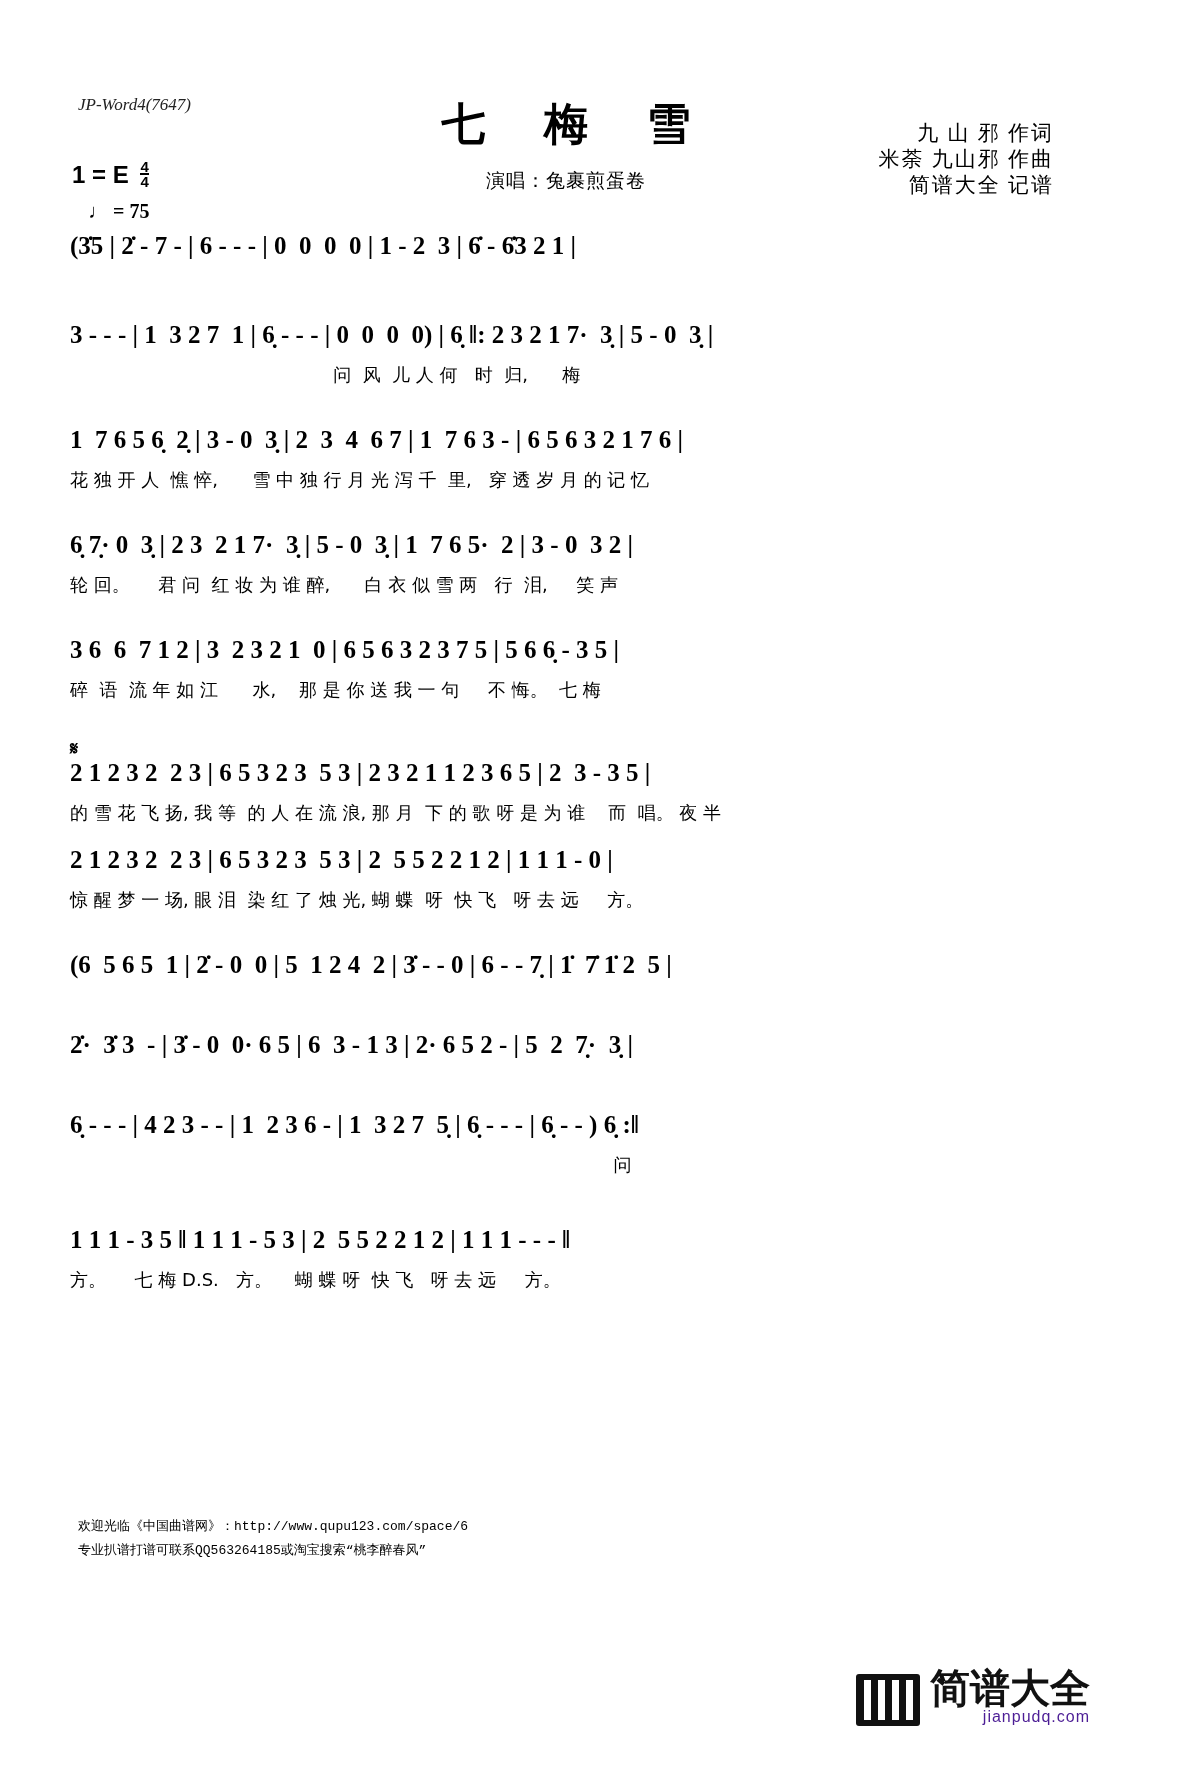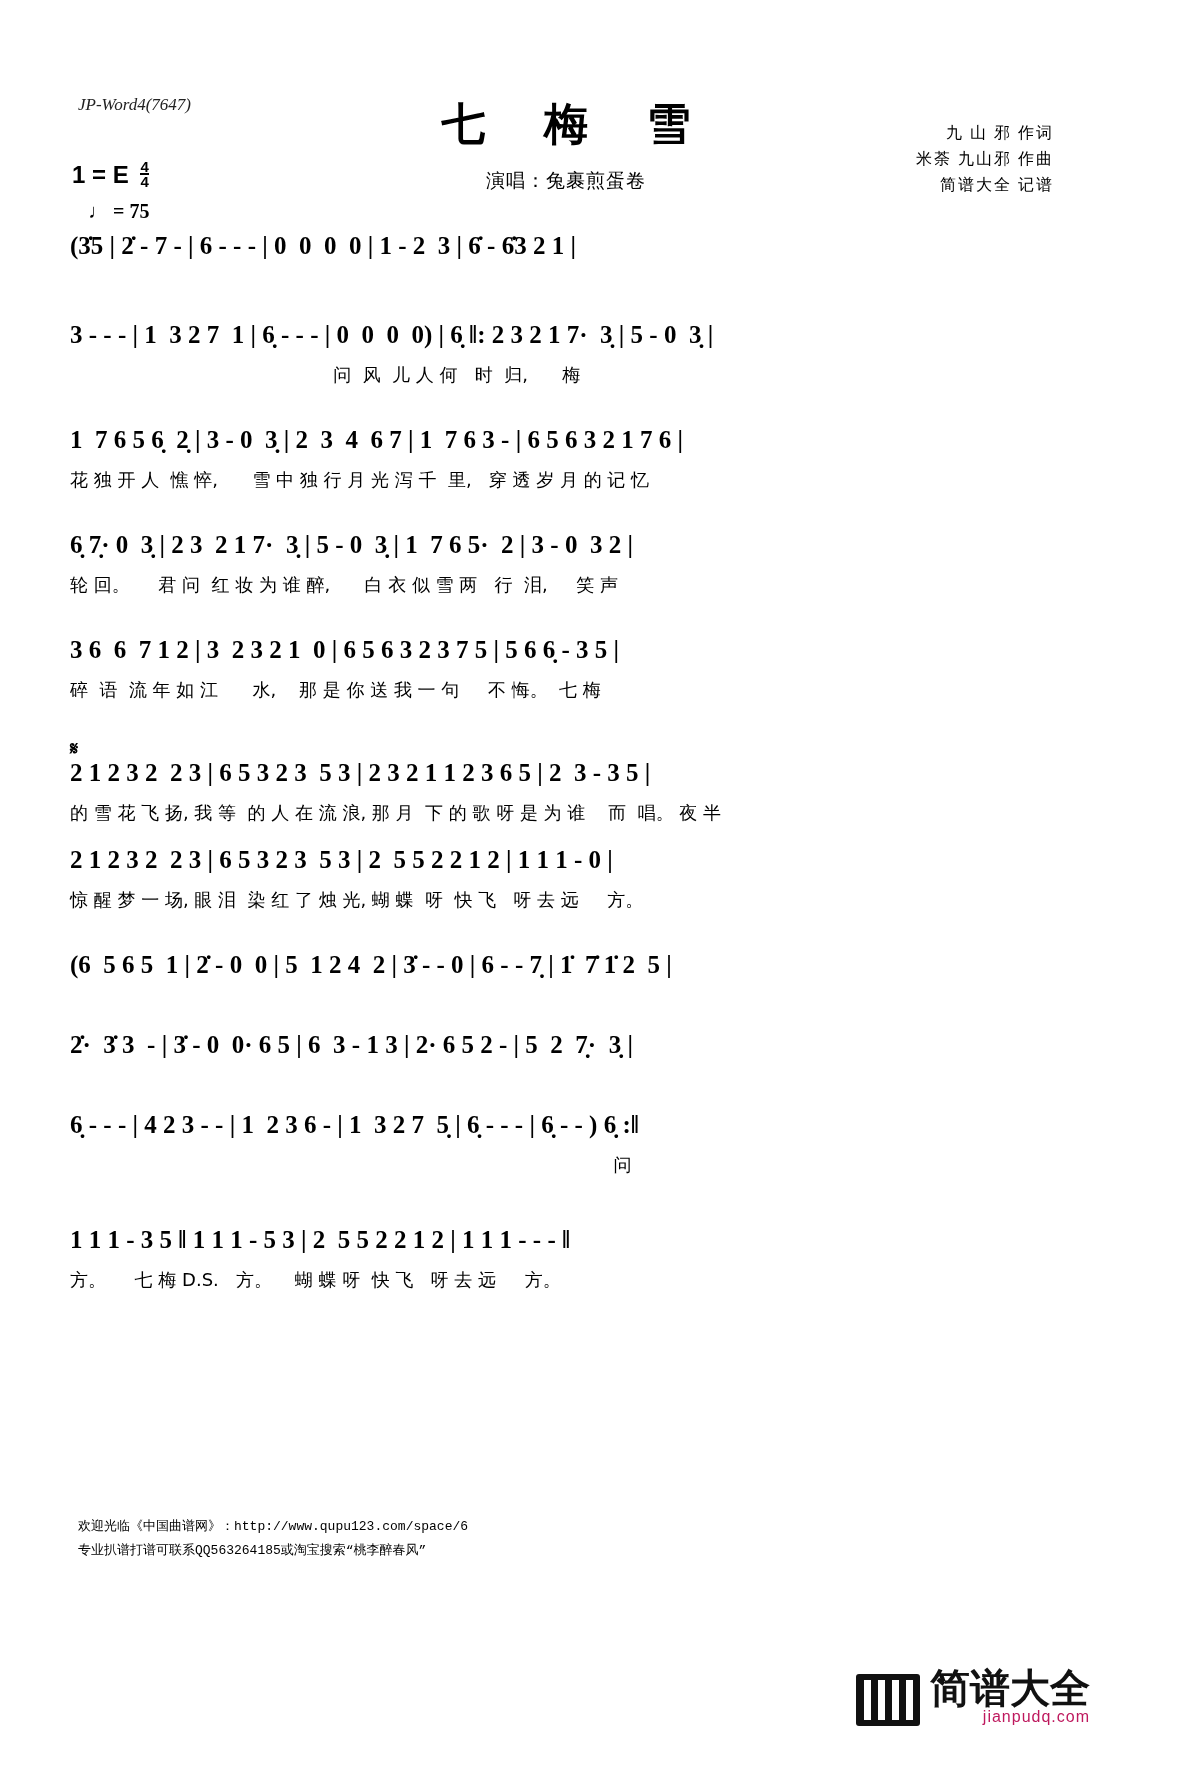--- a/index.html
+++ b/index.html
@@ -29,21 +29,21 @@
     text-indent:16px;
   }
   .singer{
     position:absolute;left:0;right:0;top:168px;
     text-align:center;
     font-size:19px;
     letter-spacing:1px;
   }
   .credits{
     position:absolute;right:78px;top:120px;
-    font-size:16px;line-height:26px;
+    font-size:21px;line-height:26px;
     text-align:right;
     letter-spacing:2px;
   }
 
   .keysig{
     position:absolute;left:72px;top:160px;
     font-size:24px;font-weight:bold;
     font-family:Liberation Sans, sans-serif;
   }
   .keysig .frac{
@@ -100,21 +100,21 @@
   .brand .keys i:nth-child(1){left:8px;}
   .brand .keys i:nth-child(2){left:22px;}
   .brand .keys i:nth-child(3){left:36px;}
   .brand .keys i:nth-child(4){left:50px;}
   .brand .btxt{
     font-family:"DejaVu Sans", sans-serif;
     font-size:40px;font-weight:bold;color:#111;line-height:40px;
   }
   .brand .burl{
     font-family:"Liberation Sans", sans-serif;
-    font-size:16px;color:#be185d;letter-spacing:1px;text-align:right;
+    font-size:16px;color:#4c1d95;letter-spacing:1px;text-align:right;
   }
   .brandcol{display:flex;flex-direction:column;align-items:flex-end;}
 </style>
 </head>
 <body>
 
 <div class="page">
 
   <div class="wm-code">JP-Word4(7647)</div>
 

